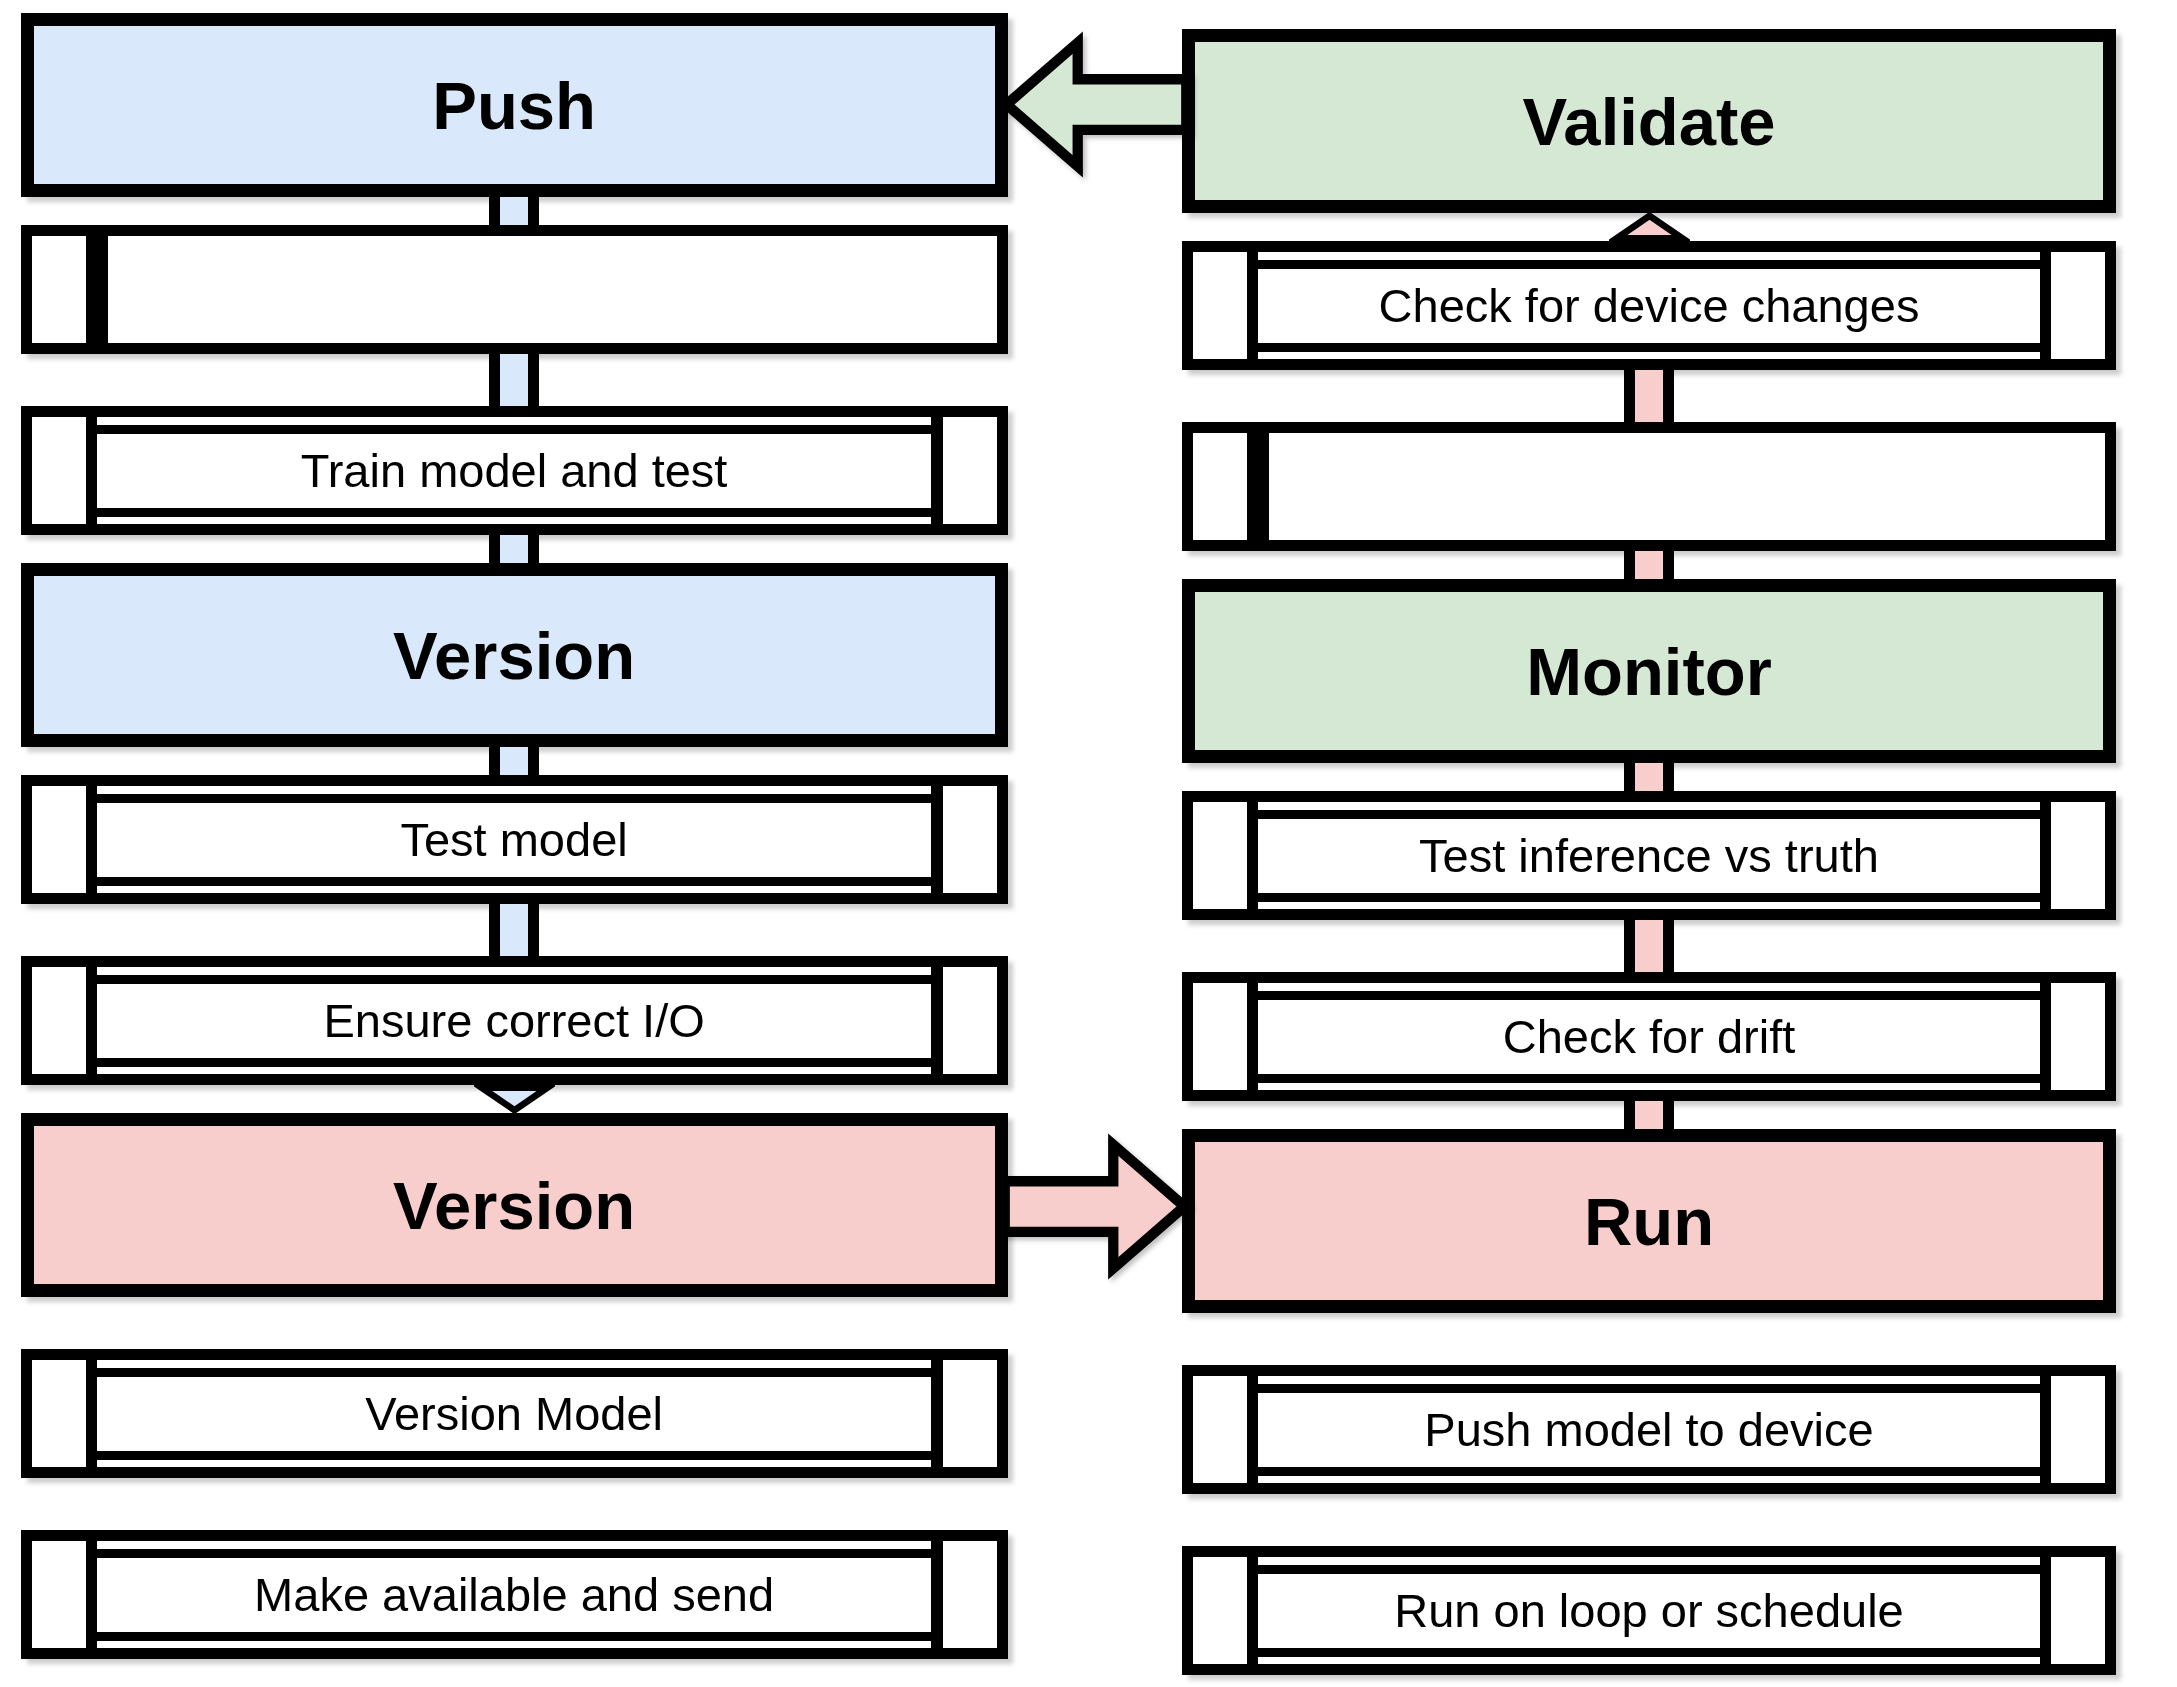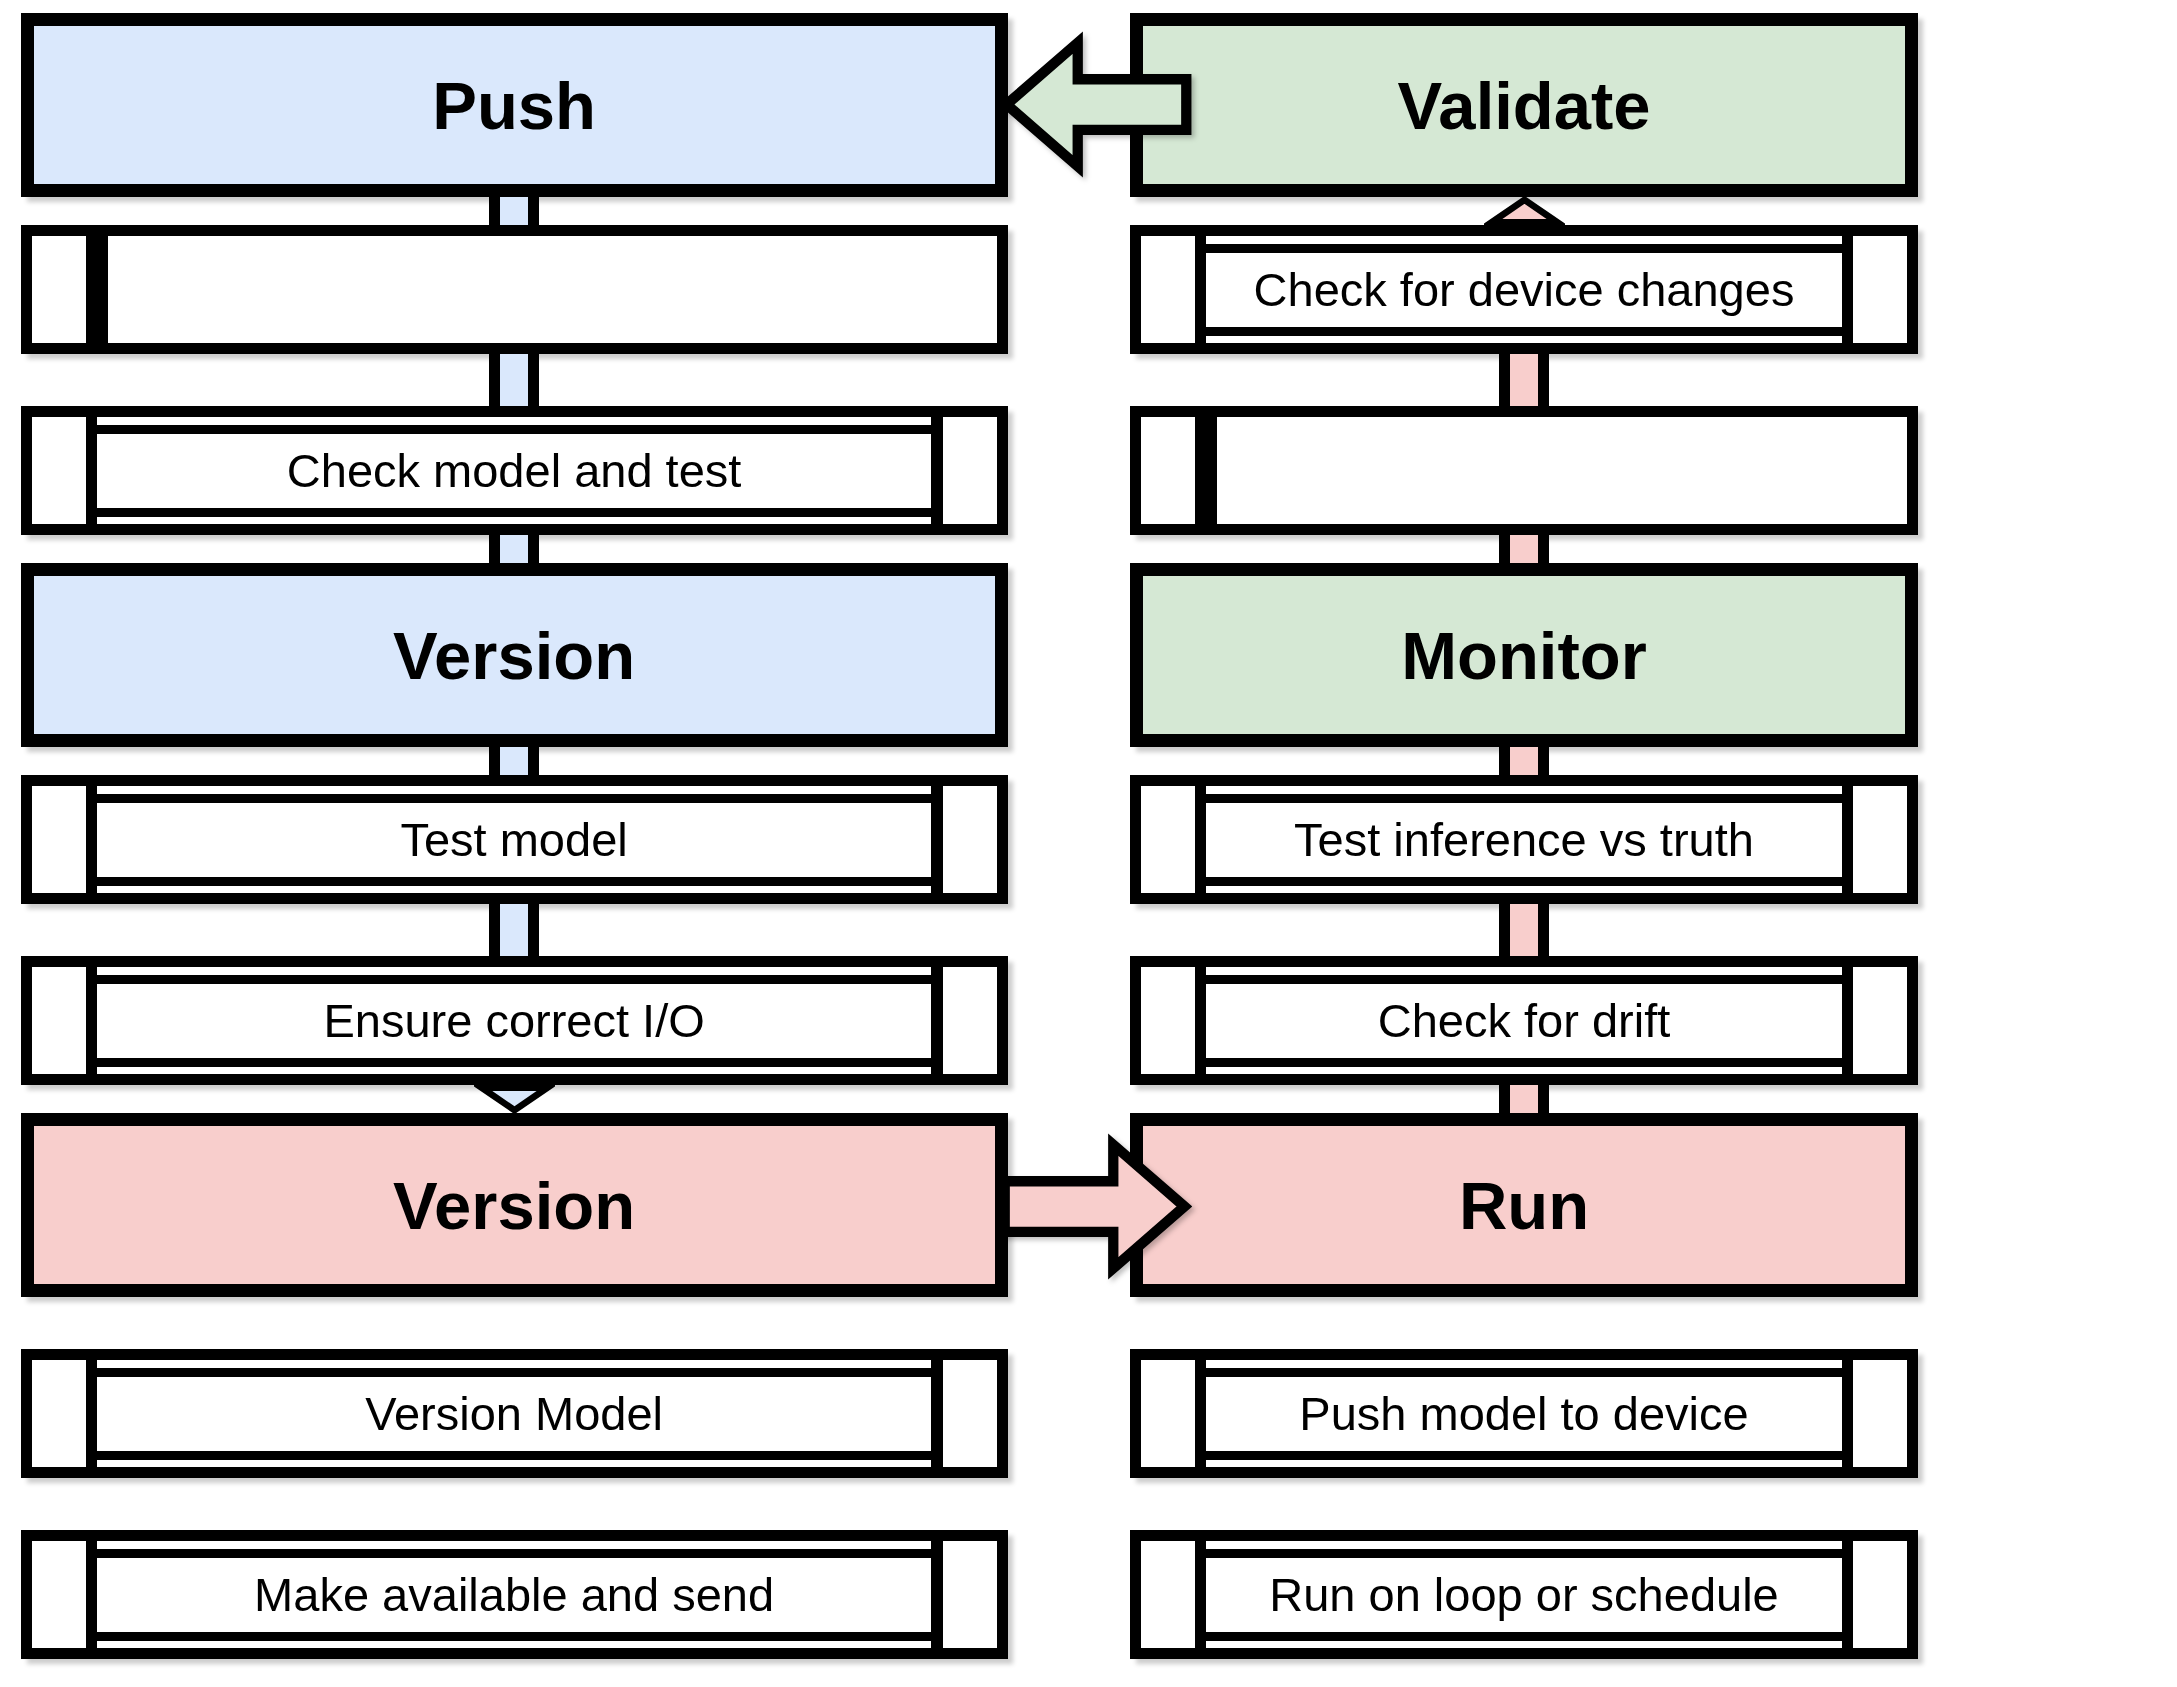--- a/index.html
+++ b/index.html
@@ -1,20 +1,20 @@
 <!DOCTYPE html>
 <html style="font-size:15px"><head>
 <meta charset="utf-8">
 <style>
   html,body{margin:0;padding:0;background:#ffffff;}
   .canvas{position:relative;width:2177px;height:1687px;background:#ffffff;overflow:hidden;
           font-family:"Liberation Sans", sans-serif;}
   .col{position:absolute;top:0;display:flex;flex-direction:column;align-items:stretch;padding-top:13px;}
   .col-left{left:20.6px;width:987px;}
-  .col-right{left:1130px;width:788px;}
+  .col-right{left:1182px;width:934px;margin-top:16px;}
 
   .hbox{box-sizing:border-box;height:184px;border:13px solid #000;background:#fff;
         display:flex;align-items:center;justify-content:center;
         box-shadow:5.6px 5.6px 4.7px rgba(0,0,0,0.20);}
   .hlabel{font-size:67px;font-weight:bold;color:#000;line-height:1;}
 
   .task{box-sizing:border-box;height:129px;border:11.2px solid #000;background:#fff;
         display:flex;align-items:stretch;box-shadow:5.6px 5.6px 4.7px rgba(0,0,0,0.20);}
   .cap{flex:0 0 54px;background:#fff;}
   .vline{flex:0 0 11.2px;background:#000;}
@@ -61,21 +61,21 @@
     </div>
 
     <div class="conn h56">
       <div class="stub stub-blue"></div>
     </div>
 
     <div class="task">
       <span class="cap"></span>
       <span class="vline"></span>
       <span class="mid">
-        <span class="tlabel">Check model and test</span>
+        <span class="tlabel">Train model and test</span>
       </span>
       <span class="vline"></span>
       <span class="cap"></span>
     </div>
 
     <div class="conn h30">
       <div class="stub stub-blue"></div>
     </div>
 
     <div class="hbox fill-blue">

